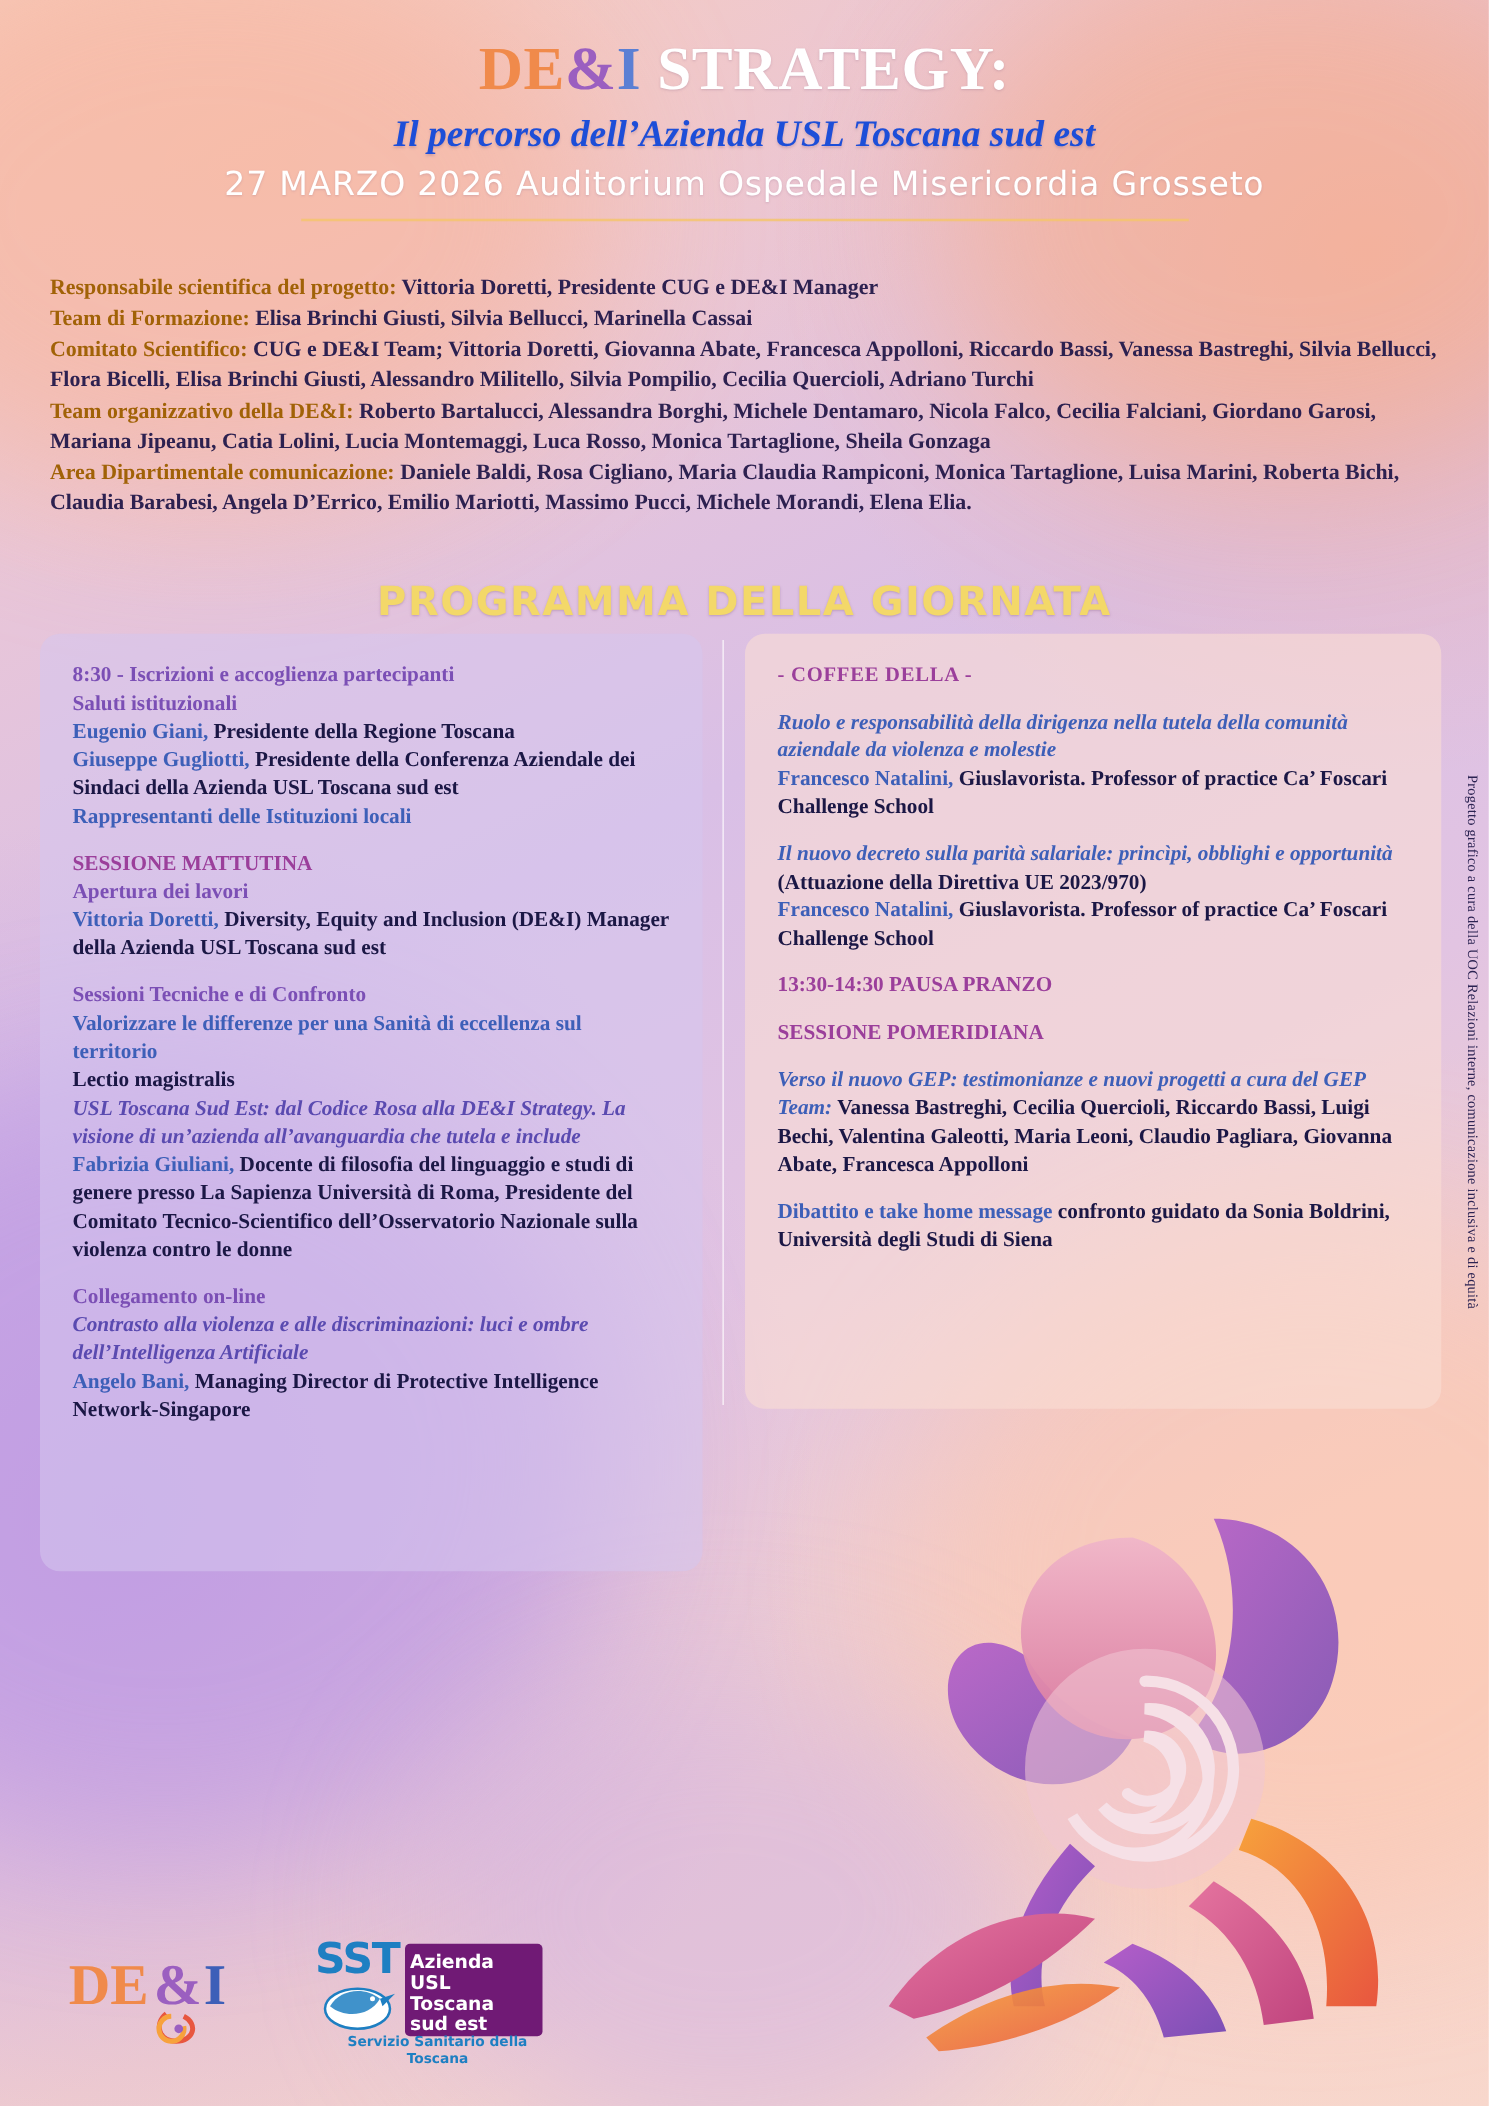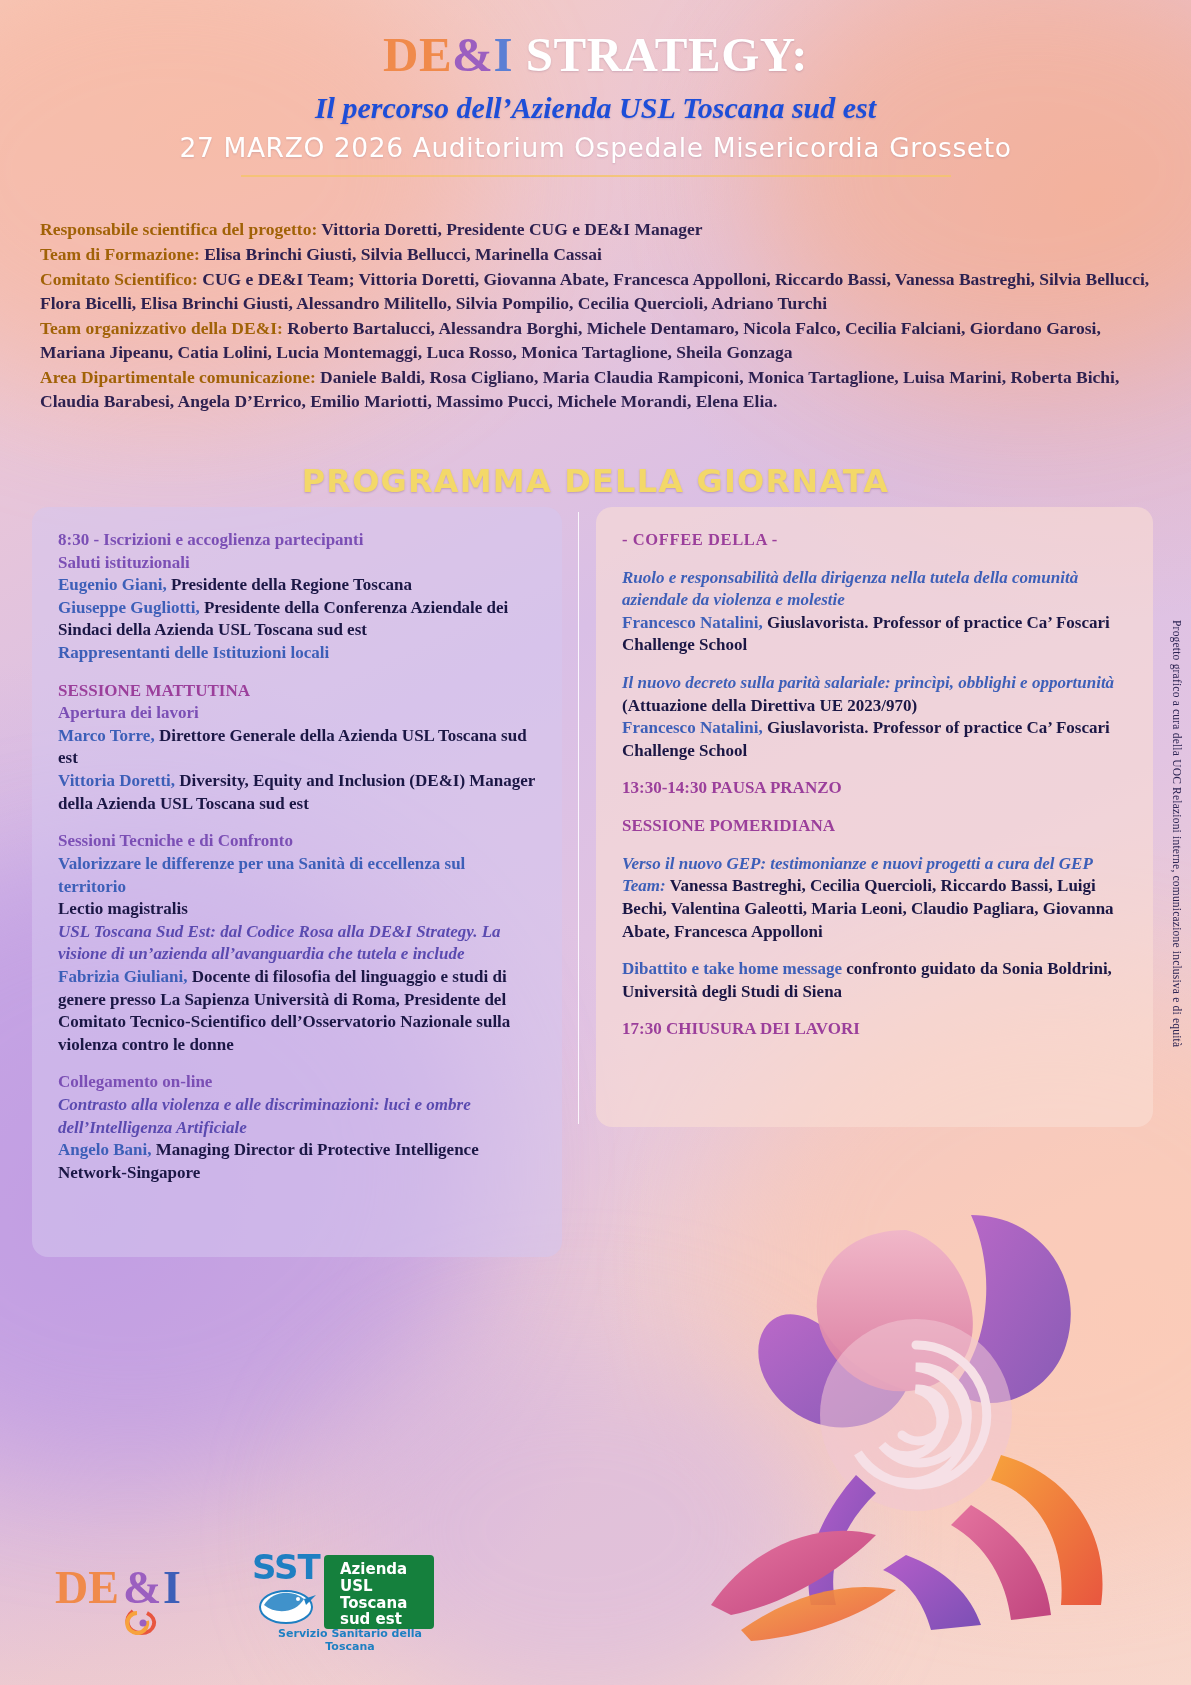--- a/index.html
+++ b/index.html
@@ -83,23 +83,23 @@
              font-family:"Liberation Serif", serif; }
 
   
   .rose { position:absolute; right:40px; bottom:40px; width:480px; height:470px; }
 
   
   .logo-dei { position:absolute; left:55px; bottom:40px; width:160px; height:86px; }
   .logo-dei .dtext { font-family:"Liberation Serif", serif; font-size:46px; font-weight:bold; }
   .logo-usl { position:absolute; left:252px; bottom:30px; width:196px; height:108px; }
   .usl-box { position:absolute; left:72px; top:8px; width:110px; height:74px;
-             background:#15803d; border-radius:4px; color:#fff;
+             background:#701a75; border-radius:4px; color:#fff;
              font-family:"DejaVu Sans", sans-serif; font-weight:bold;
-             font-size:15px; line-height:1.12; padding:6px 0 0 16px; }
+             font-size:15px; line-height:1.12; padding:6px 0 0 4px; }
   .usl-sst { position:absolute; left:0; top:0; font-family:"DejaVu Sans", sans-serif;
              font-weight:bold; font-size:34px; color:#1e7fc2; letter-spacing:-1px; }
   .usl-foot { position:absolute; left:0; bottom:2px; width:196px; text-align:center;
               font-family:"DejaVu Sans", sans-serif; font-weight:bold;
               font-size:11px; color:#1e7fc2; }
 </style>
 </head>
 <body>
 
 <div class="page">
@@ -131,21 +131,20 @@
 
   <div class="col col-left" id="left-col">
       <p><span class="c-purple">8:30 - Iscrizioni e accoglienza partecipanti</span></p>
       <p><span class="c-purple">Saluti istituzionali</span></p>
       <p><span class="c-blue">Eugenio Giani,</span><span class="norm"> Presidente della Regione Toscana</span></p>
       <p><span class="c-blue">Giuseppe Gugliotti,</span><span class="norm"> Presidente della Conferenza Aziendale dei Sindaci della Azienda USL Toscana sud est</span></p>
       <p><span class="c-blue">Rappresentanti delle Istituzioni locali</span></p>
       <div class="spacer"></div>
       <p><span class="c-magenta">SESSIONE MATTUTINA</span></p>
       <p><span class="c-purple">Apertura dei lavori</span></p>
-      <p><span class="c-blue">Marco Torre,</span><span class="norm"> Direttore Generale della Azienda USL Toscana sud est</span></p>
       <p><span class="c-blue">Vittoria Doretti,</span><span class="norm"> Diversity, Equity and Inclusion (DE&amp;I) Manager della Azienda USL Toscana sud est</span></p>
       <div class="spacer"></div>
       <p><span class="c-purple">Sessioni Tecniche e di Confronto</span></p>
       <p><span class="c-blue">Valorizzare le differenze per una Sanità di eccellenza sul territorio</span></p>
       <p><span class="c-dark">Lectio magistralis</span></p>
       <p><span class="c-ital">USL Toscana Sud Est: dal Codice Rosa alla DE&amp;I Strategy. La visione di un’azienda all’avanguardia che tutela e include</span></p>
       <p><span class="c-blue">Fabrizia Giuliani,</span><span class="norm"> Docente di filosofia del linguaggio e studi di genere presso La Sapienza Università di Roma, Presidente del Comitato Tecnico-Scientifico dell’Osservatorio Nazionale sulla violenza contro le donne</span></p>
       <div class="spacer"></div>
       <p><span class="c-purple">Collegamento on-line</span></p>
       <p><span class="c-ital">Contrasto alla violenza e alle discriminazioni: luci e ombre dell’Intelligenza Artificiale</span></p>
@@ -163,21 +162,20 @@
       <p><span class="c-blue">Francesco Natalini,</span><span class="norm"> Giuslavorista. Professor of practice Ca’ Foscari Challenge School</span></p>
       <div class="spacer"></div>
       <p><span class="c-magenta">13:30-14:30 PAUSA PRANZO</span></p>
       <div class="spacer"></div>
       <p><span class="c-magenta">SESSIONE POMERIDIANA</span></p>
       <div class="spacer"></div>
       <p><span class="c-ital-blue">Verso il nuovo GEP: testimonianze e nuovi progetti a cura del GEP Team:</span><span class="norm"> Vanessa Bastreghi, Cecilia Quercioli, Riccardo Bassi, Luigi Bechi, Valentina Galeotti, Maria Leoni, Claudio Pagliara, Giovanna Abate, Francesca Appolloni</span></p>
       <div class="spacer"></div>
       <p><span class="c-blue">Dibattito e take home message</span><span class="norm"> confronto guidato da Sonia Boldrini, Università degli Studi di Siena</span></p>
       <div class="spacer"></div>
-      <p><span class="c-magenta"> 17:30 CHIUSURA DEI LAVORI</span></p>
     </div>
 
   <div class="vcredit">Progetto grafico a cura della UOC Relazioni interne, comunicazione inclusiva e di equità</div>
 
   <svg class="rose" viewBox="0 0 480 470">
     <defs>
       <linearGradient id="g1" x1="0" y1="0" x2="1" y2="1">
         <stop offset="0%" stop-color="#b45ec9"></stop>
           <stop offset="100%" stop-color="#7b4fb5"></stop>
       </linearGradient>

